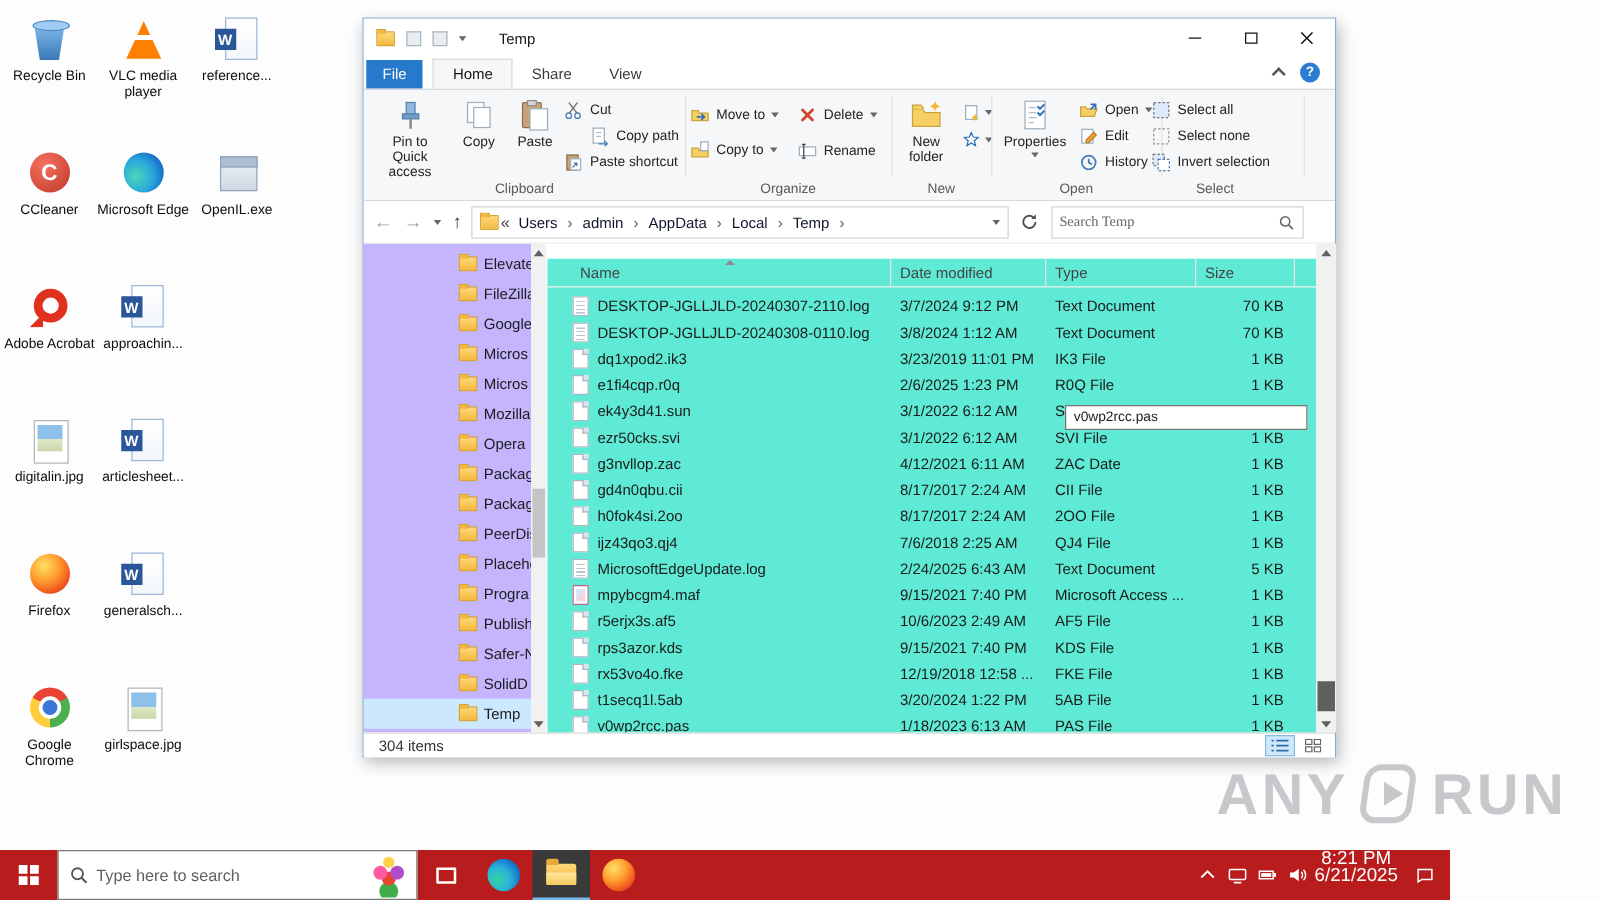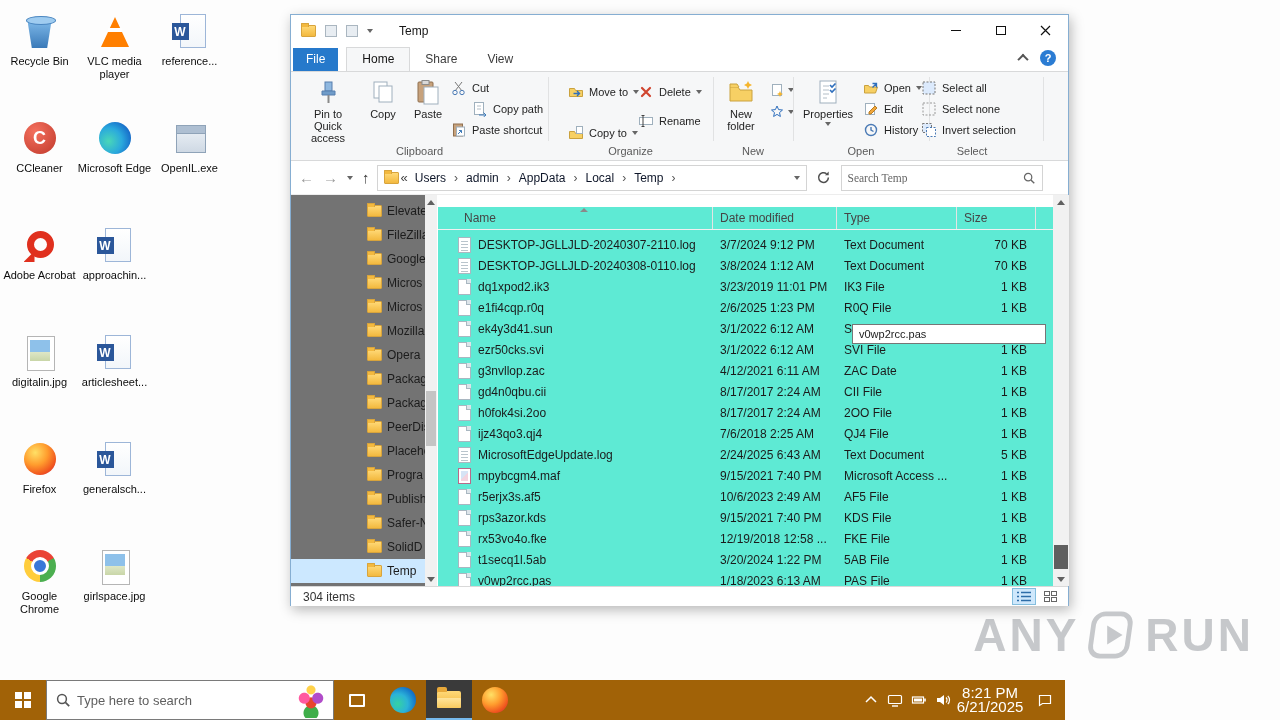--- a/index.html
+++ b/index.html
@@ -72,21 +72,21 @@
   .crumb-sep{color:#555;padding:0 3px}
   .guillemet{color:#444;font-size:13px;padding:0 2px}
   .crumb-end{margin-left:auto}
   .folder-sm{width:15px;height:12px;background:linear-gradient(#ffd977,#f3b93f);border:1px solid #d8a43c;border-radius:1px;position:relative;flex:none}
   .folder-sm::before{content:"";position:absolute;top:-3px;left:-1px;width:6px;height:3px;background:#f3b93f;border:1px solid #d8a43c;border-bottom:none;border-radius:1px 1px 0 0}
   .refresh-btn{width:20px;height:20px;display:flex;align-items:center;justify-content:center}
   .searchbox{width:202px;height:26px;border:1px solid #d4d4d4;background:#fff;display:flex;align-items:center;padding:0 6px;gap:4px}
   .searchbox input{border:none;outline:none;flex:1;font-size:11.5px;color:#333;font-family:Liberation Serif, serif;min-width:0}
   .searchbox input::placeholder{color:#666}
 
-  .navpane{position:absolute;left:0;top:180px;width:134px;height:391px;overflow:hidden;background:#737373}
+  .navpane{position:absolute;left:0;top:180px;width:134px;height:391px;overflow:hidden;background:#c4b5fd}
   .nitem{height:24px;display:flex;align-items:center;padding-left:76px;font-size:12px;color:#1c1c1c;gap:5px;white-space:nowrap;overflow:hidden;cursor:default}
   .nitem:first-of-type{margin-top:4px}
   .nitem.k-selected{background:#cce8ff}
 
   .vscroll{position:absolute;background:#f1f1f1}
   .sb-arrow{position:absolute;left:0;width:100%;height:14px;display:flex;align-items:center;justify-content:center}
   .tri-up{width:0;height:0;border-left:4px solid transparent;border-right:4px solid transparent;border-bottom:5px solid #606060}
   .tri-down{width:0;height:0;border-left:4px solid transparent;border-right:4px solid transparent;border-top:5px solid #606060}
   .sb-thumb{position:absolute;left:1px;right:1px}
   #nav-scroll{left:134px;top:180px;width:12px;height:391px}
@@ -116,21 +116,21 @@
   .statusbar{position:absolute;left:0;top:571px;width:777px;height:20px;border-top:1px solid #d9d9d9;background:#fff;display:flex;align-items:center;font-size:12px;color:#333}
   .status-text{padding-left:12px}
   .view-btns{margin-left:auto;display:flex;gap:2px;padding-right:6px}
   .vbtn{width:24px;height:17px;border:1px solid transparent;display:flex;align-items:center;justify-content:center}
   .vbtn.sel{background:#cfe8fc;border-color:#84bede}
 
   
   #watermark{position:absolute;right:26px;top:608px;display:flex;align-items:center;gap:8px;font-size:46px;font-weight:bold;color:#c6c8cb;letter-spacing:3px;user-select:none}
 
   
-  #taskbar{position:absolute;left:0;top:680px;width:1065px;height:40px;background:#a16207;display:flex;align-items:center}
+  #taskbar{position:absolute;left:0;top:680px;width:1160px;height:40px;background:#b91c1c;display:flex;}
   .tb-start{width:46px;height:40px;display:flex;align-items:center;justify-content:center}
   .winlogo{width:16px;height:16px;background:linear-gradient(#fff,#fff) 0 0/7px 7px no-repeat,linear-gradient(#fff,#fff) 9px 0/7px 7px no-repeat,linear-gradient(#fff,#fff) 0 9px/7px 7px no-repeat,linear-gradient(#fff,#fff) 9px 9px/7px 7px no-repeat}
   .tb-search{width:288px;height:40px;background:#fff;border:1px solid #7a7a7a;display:flex;align-items:center;padding:0 8px;gap:6px}
   .tb-search input{border:none;outline:none;flex:1;font-size:13px;color:#333;font-family:inherit;min-width:0}
   .tb-search input::placeholder{color:#5f5f5f}
   .flower{width:28px;height:36px;flex:none;background:radial-gradient(circle at 50% 22%,#ffd24a 0 4px,transparent 5px),radial-gradient(circle at 26% 45%,#ff5aa0 0 5px,transparent 6px),radial-gradient(circle at 74% 45%,#b14cc9 0 5px,transparent 6px),radial-gradient(circle at 50% 58%,#e8442e 0 5px,transparent 6px),radial-gradient(circle at 50% 86%,#3fae4a 0 7px,transparent 8px)}
   .tb-btn{width:46px;height:40px;display:flex;align-items:center;justify-content:center}
   .tb-btn.active{background:#3a3a3a;border-bottom:2px solid #76b9ed}
   .tv-icon{width:16px;height:13px;border:2px solid #fff;border-radius:1px}
   .edge-circle{width:26px;height:26px;border-radius:50%;background:radial-gradient(circle at 30% 65%,#35d2a2 0%,#2bb3d8 40%,#1270c9 75%,#0b54a8 100%)}
@@ -328,21 +328,21 @@
                 <path d="M7 12l3.5-3.5M10.5 11V8.5H8" stroke="#3e7ab8" fill="none"></path>
               </svg>
             <span>Paste shortcut</span>
           </div>
         </div>
         <div class="rlabel">Clipboard</div>
       </div>
       <div class="rsep" style="left:257px"></div>
 
       <div class="rgroup" style="left:257px;width:165px">
-        <div class="smallcol" style="left:16px;top:9px;gap:20px">
+        <div class="smallcol" style="left:0;top:9px;gap:7px">
           <div class="smallbtn">
             <svg class="i16" viewBox="0 0 16 16">
                 <path d="M1.5 4.5h5l1 2h7v6h-13z" fill="#f7d064" stroke="#caa23e"></path>
                 <path d="M5.5 9.5h6M9 7l2.5 2.5L9 12" fill="none" stroke="#2f6fbd" stroke-width="1.4"></path>
               </svg>
             <span>Move to</span>
               <span class="caret"></span>
           </div>
           <div class="smallbtn">
             <svg class="i16" viewBox="0 0 16 16">

